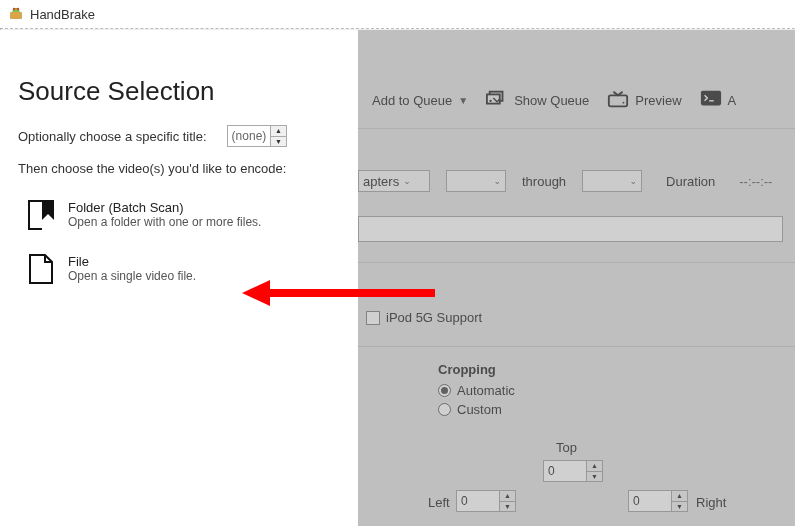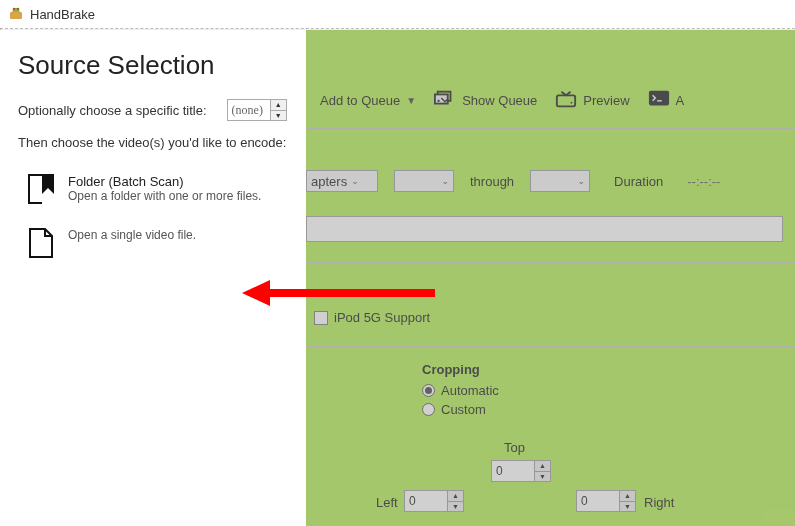--- a/index.html
+++ b/index.html
@@ -28,25 +28,26 @@
     border-top: 1px dashed #bbb;
     margin: 0;
   }
   .content {
     position: relative;
     display: flex;
     height: 496px;
   }
   
   .panel {
-    width: 306px;
+    width: 358px;
     background: #fff;
     padding: 20px 18px 0 18px;
     position: relative;
     z-index: 2;
+    margin-top: 26px;
   }
   .panel h1 {
     font-size: 26px;
     font-weight: 300;
     margin: 0 0 18px 0;
     color: #222;
   }
   .row {
     display: flex;
     align-items: center;
@@ -61,21 +62,20 @@
     height: 22px;
     width:60px;
   }
   .spinbox .val {
     flex: 1;
     padding: 0 4px;
     font-size: 12px;
     color: #666;
     display: flex;
     align-items: center;
-    font-family: Liberation Serif, serif;
   }
   .spinbox .arrows {
     width: 16px;
     display: flex;
     flex-direction: column;
     border-left: 1px solid #aaa;
   }
   .spinbox .arrows div {
     flex: 1;
     display: flex;
@@ -96,21 +96,21 @@
   }
   .option .opt-icon { width: 26px; height: 30px; flex-shrink: 0; }
   .option .opt-icon svg { width: 100%; height: 100%; }
   .option .texts { display: flex; flex-direction: column; }
   .option .opt-title { font-size: 13px; color: #222; }
   .option .opt-sub { font-size: 12px; color: #555; }
 
   
   .bg {
     flex: 1;
-    background: #bef264;
+    background: #e5e5e5;
     position: relative;
   }
   .overlay {
     position:absolute;
     inset:0;
     background:rgba(120,120,120,0.35);
     z-index:5;
     pointer-events:none;
   }
   .toolbar {
@@ -185,21 +185,20 @@
     width: 14px;
     height: 14px;
     border: 1px solid #888;
     background: #fff;
     display: inline-block;
   }
   .cropping {
     position: absolute;
     top: 332px;
     left: 80px;
-    margin-left: 36px;
   }
   .cropping .ctitle { font-weight: bold; margin-bottom: 6px; }
   .radio-row { display: flex; align-items: center; gap: 6px; margin-bottom: 4px; font-size: 13px; }
   .radio {
     width: 13px; height: 13px; border: 1px solid #666; border-radius: 50%; background: #fff;
     display: inline-flex; align-items: center; justify-content: center;
   }
   .radio.checked::after { content:''; width:7px; height:7px; border-radius:50%; background:#555; }
   .crop-grid {
     position: absolute;
@@ -283,20 +282,21 @@
     </div>
 
     <div class="option">
       <div class="opt-icon">
         <svg viewBox="0 0 26 30">
             <path d="M2 1 H17 L24 8 V29 H2 Z" fill="#fff" stroke="#111" stroke-width="2"></path>
             <path d="M17 1 V8 H24" fill="none" stroke="#111" stroke-width="2"></path>
           </svg>
       </div>
       <div class="texts">
+        <span class="opt-title">File</span>
         <span class="opt-sub">Open a single video file.</span>
       </div>
     </div>
   </div>
 
   <div class="bg">
     <div class="overlay"></div>
 
     <div class="toolbar">
       <span class="tbtn">

